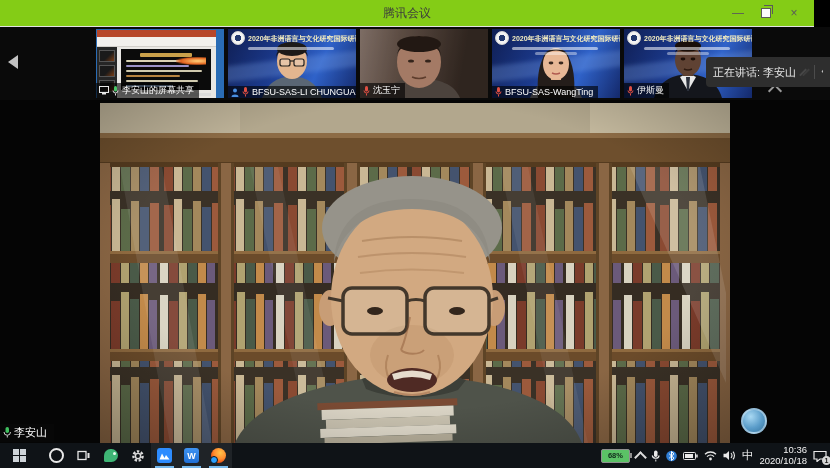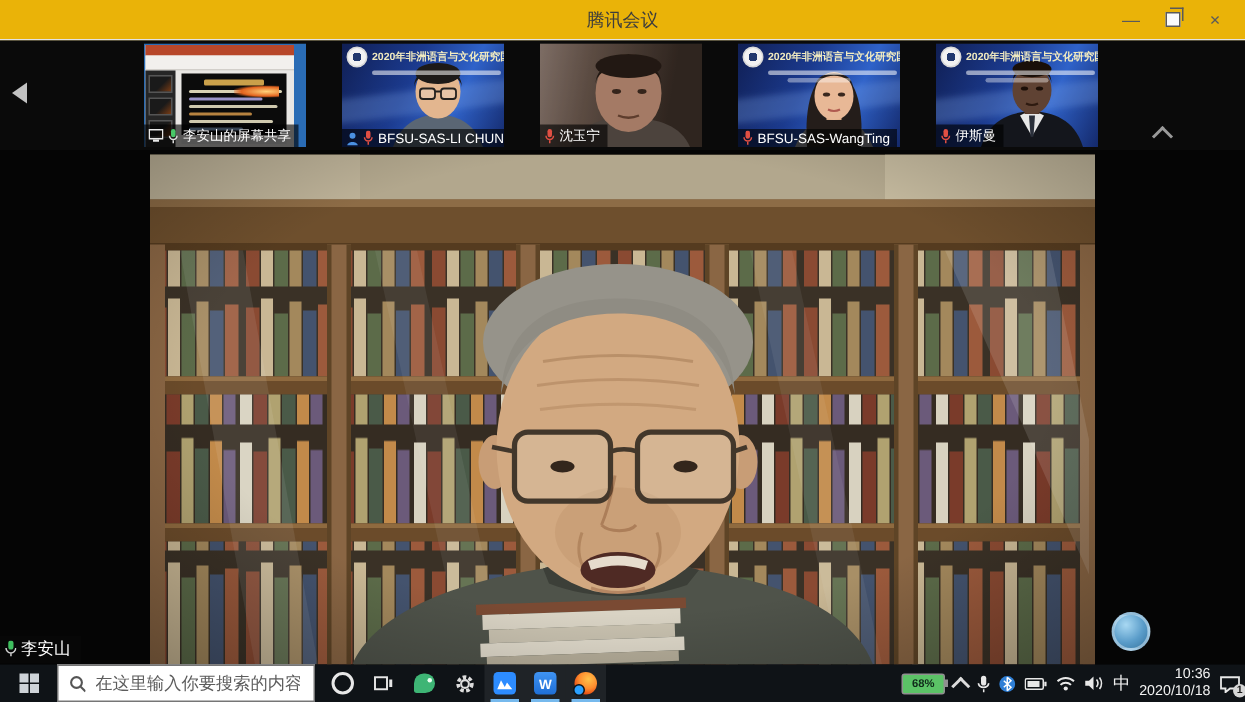--- a/index.html
+++ b/index.html
@@ -1,30 +1,30 @@
 <!DOCTYPE html>
 <html><head>
 <meta charset="utf-8">
 <style>
   html,body{margin:0;padding:0;background:#222;}
   .screen{position:relative;width:830px;height:468px;background:#000;overflow:hidden;
           font-family:"Liberation Sans",sans-serif;-webkit-font-smoothing:antialiased;}
 
   
-  .titlebar{position:absolute;top:0;left:0;right:0;height:26px;background:#eab308;border-bottom:1px solid #e2e2e2;}
+  .titlebar{position:absolute;top:0;left:0;right:16px;height:26px;background:#84cc16;border-bottom:1px solid #e2e2e2;}
   .titlebar .title{position:absolute;left:0;right:0;top:0;line-height:26px;text-align:center;font-size:12px;color:#3d3d3d;}
   .win-controls{position:absolute;right:6px;top:0;height:26px;display:flex;align-items:center;}
   .win-btn{width:28px;text-align:center;color:#5a5a5a;font-size:12px;line-height:26px;}
   .restore-box{display:inline-block;width:8px;height:8px;border:1px solid #5a5a5a;position:relative;top:1px;background:#fbfbfb;}
   .restore-box::before{content:"";position:absolute;left:2px;top:-4px;width:8px;height:8px;border:1px solid #5a5a5a;border-left:none;border-bottom:none;}
 
   
   .strip{position:absolute;top:27px;left:0;right:0;height:73px;background:#0a0a0a;}
   .nav-prev{position:absolute;left:8px;top:28px;width:0;height:0;border-top:7px solid transparent;border-bottom:7px solid transparent;border-right:10px solid #c2c2c2;}
-  .thumb{position:absolute;top:2px;width:108px;height:69px;background:#111;overflow:hidden;}
+  .thumb{position:absolute;top:2px;width:128px;height:69px;background:#111;overflow:hidden;}
   .thumb-label{position:absolute;left:0;bottom:0;display:flex;align-items:center;gap:3px;background:rgba(0,0,0,.62);color:#fff;font-size:9px;padding:1px 5px 1px 3px;max-width:96%;white-space:nowrap;overflow:hidden;z-index:5;}
 
   
   .vbg{position:absolute;inset:0;background:linear-gradient(115deg,#101f54 0%,#1b3a8e 40%,#2f62c9 68%,#14296b 100%);}
   .vbg .streak{position:absolute;left:-20px;top:28px;width:190px;height:16px;background:rgba(130,170,235,.28);transform:rotate(-7deg);filter:blur(2px);}
   .banner{position:absolute;top:2px;left:3px;right:3px;height:22px;z-index:2;}
   .banner-row{display:flex;align-items:center;gap:3px;}
   .banner-logo{width:12px;height:12px;border-radius:50%;background:radial-gradient(circle at 50% 50%,#22386e 0 3px,#f2f2f2 3px);flex:0 0 auto;border:1px solid #d8d8d8;}
   .banner-title{font-size:7px;font-weight:bold;color:#f3ecc0;white-space:nowrap;line-height:9px;}
   .banner-sub{height:3px;background:rgba(255,255,255,.55);border-radius:2px;margin:2px 0 0 17px;width:86px;}
@@ -276,20 +276,29 @@
           <svg width="7" height="10">
               <rect x="2" y="0" width="3" height="5.5" rx="1.5" fill="#e04f43"></rect>
               <path d="M1 4.5 a2.5 2.5 0 0 0 5 0" fill="none" stroke="#e04f43" stroke-width="1"></path>
               <rect x="3" y="7.5" width="1" height="2" fill="#e04f43"></rect>
             </svg>
         </span>
         <span>BFSU-SAS-WangTing</span>
       </div>
     </div>
 
+    <div class="toast">
+      <span class="toast-text">正在讲话: 李安山</span>
+      <span class="diamond"></span>
+      <span class="diamond d2"></span>
+      <span class="toast-sep"></span>
+      <svg width="13" height="12">
+        <path d="M11 10 C11 5.5 7 4 3.5 5.5 M5.5 2.5 L2.5 5.5 L6 8" fill="none" stroke="#c2c2c2" stroke-width="1.6" stroke-linecap="round" stroke-linejoin="round"></path>
+      </svg>
+    </div>
     <div class="collapse-chev"></div>
   </div>
 
   <div class="main">
     <div class="video">
       <svg width="630" height="340" viewBox="0 0 630 340">
         <defs>
           <pattern id="bk1" width="62" height="88" patternUnits="userSpaceOnUse">
             <rect width="62" height="88" fill="#3a3126"></rect>
             <rect x="2" y="14" width="9" height="74" fill="#8a4a32"></rect>
@@ -410,27 +419,20 @@
   <div class="taskbar">
     <div class="start">
       <span class="win-logo">
           <span></span>
           <span></span>
           <span></span>
           <span></span>
         </span>
     </div>
 
-    <div class="searchbox">
-      <svg width="12" height="12">
-        <circle cx="5" cy="5" r="3.6" fill="none" stroke="#555" stroke-width="1.4"></circle>
-        <line x1="7.8" y1="7.8" x2="11" y2="11" stroke="#555" stroke-width="1.4"></line>
-      </svg>
-      <input type="text" placeholder="在这里输入你要搜索的内容" style="">
-    </div>
 
     <div class="tb-icons">
       <div class="tb-icon">
           <span class="cortana-ring"></span>
         </div>
       <div class="tb-icon">
         <svg width="13" height="13">
           <rect x="1" y="2.5" width="8" height="8" fill="none" stroke="#e6e6e6" stroke-width="1.3"></rect>
           <rect x="10.5" y="4" width="2" height="5" fill="#e6e6e6"></rect>
         </svg>

